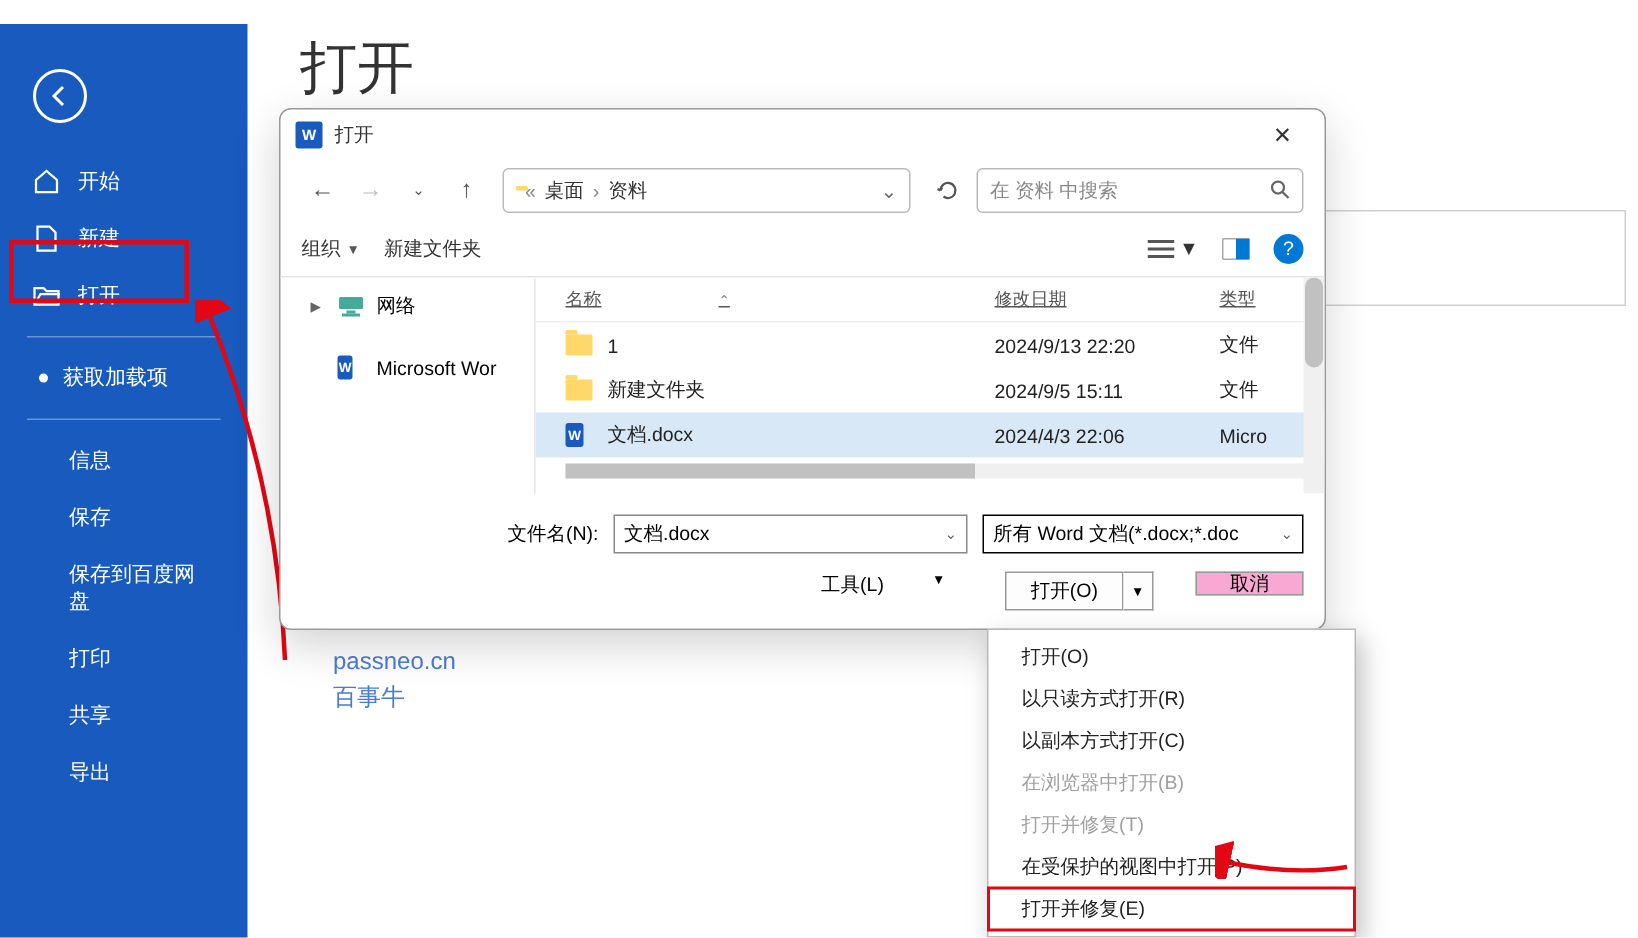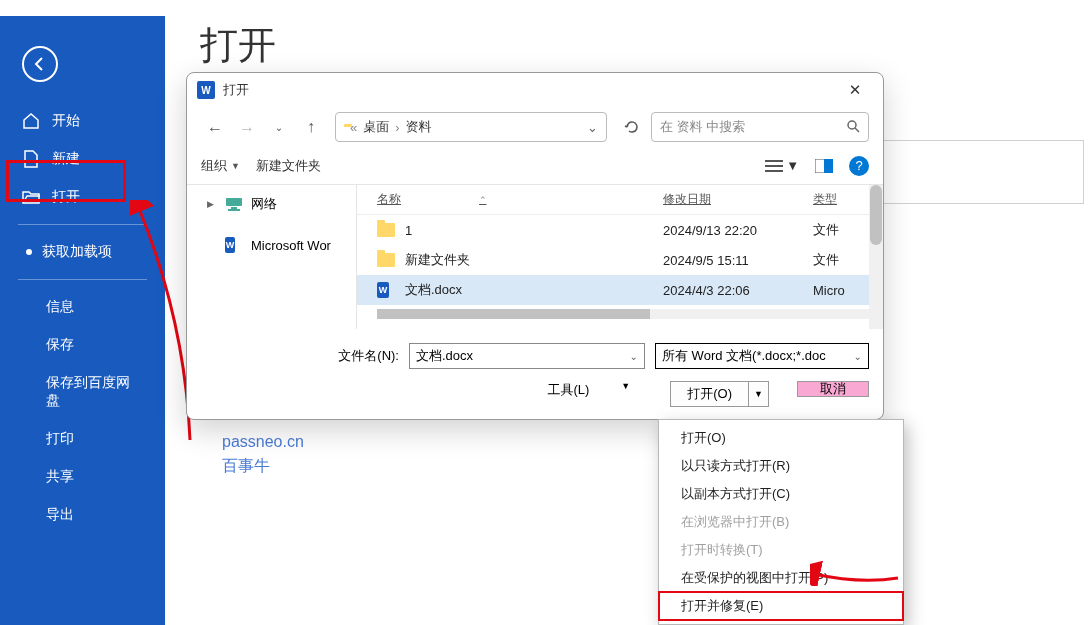--- a/index.html
+++ b/index.html
@@ -325,21 +325,21 @@
         <span>取消</span>
       </div>
   </div>
 </div>
 
 <div class="menu">
   <div class="menu-item"><span>打开(O)</span></div>
   <div class="menu-item"><span>以只读方式打开(R)</span></div>
   <div class="menu-item"><span>以副本方式打开(C)</span></div>
   <div class="menu-item disabled"><span>在浏览器中打开(B)</span></div>
-  <div class="menu-item disabled"><span>打开时转换(T)</span></div>
+  <div class="menu-item disabled"><span>打开并修复(T)</span></div>
   <div class="menu-item"><span>在受保护的视图中打开(P)</span></div>
   <div class="menu-item boxed"><span>打开并修复(E)</span></div>
 </div>
 
 <svg class="arrow2" width="90" height="30">
   <defs>
       <marker id="ah2" markerWidth="10" markerHeight="10" refX="2" refY="5" orient="auto">
         <path d="M0 0 L10 5 L0 10 Z" fill="#e30613"></path>
       </marker>
     </defs>

